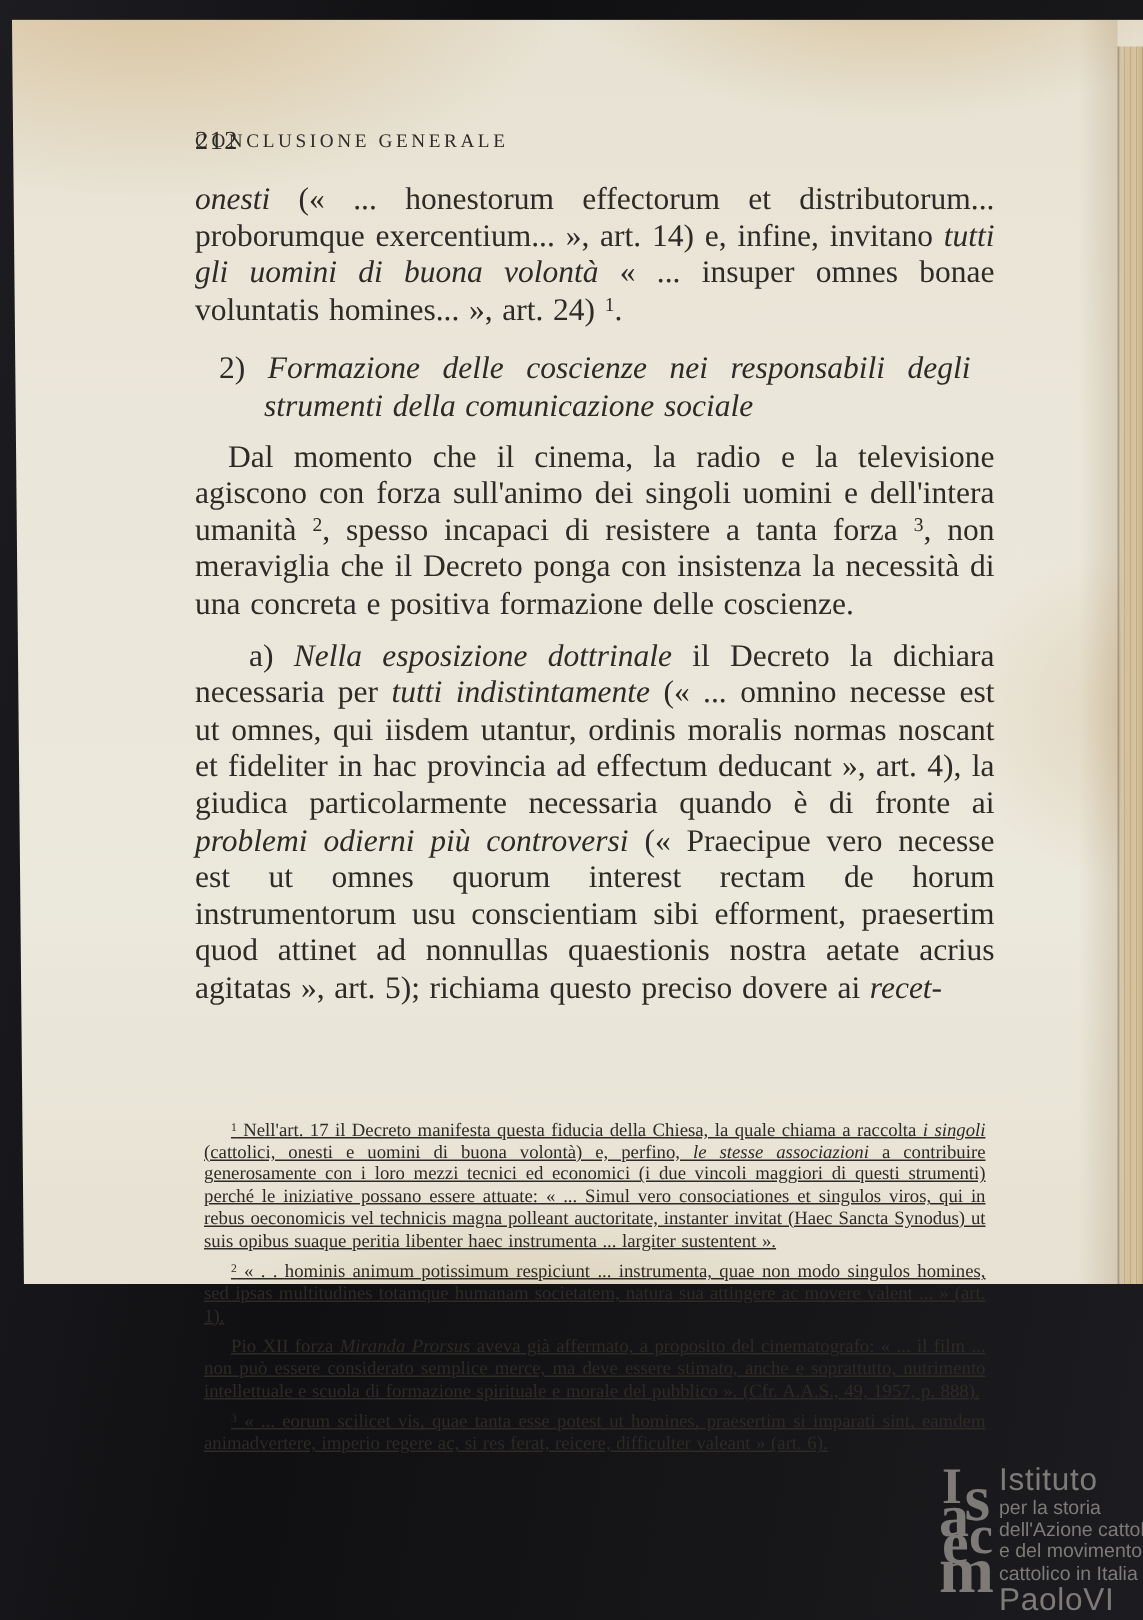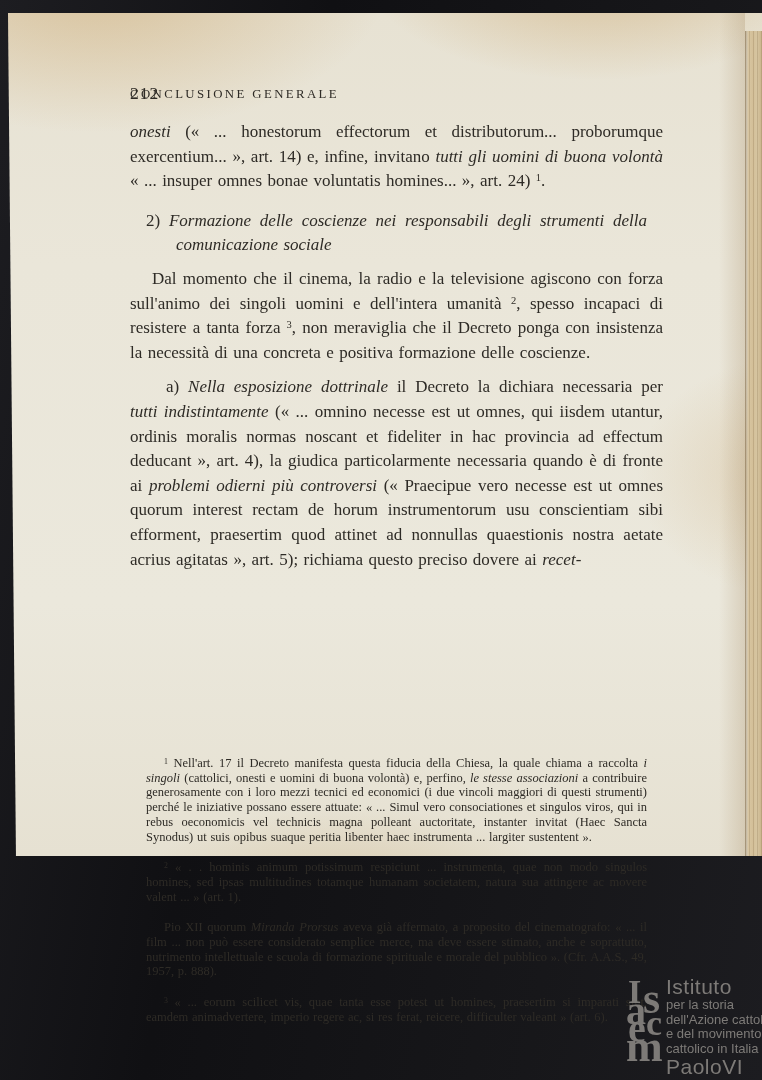--- a/index.html
+++ b/index.html
@@ -38,35 +38,35 @@
     position:absolute;left:122px;top:70px;
     font-size:17.5px;letter-spacing:1px;color:var(--ink,#2e2b26);
   }
   .running-header{
     position:absolute;left:122px;top:74px;width:533px;text-align:left;
     font-size:12.8px;letter-spacing:2.4px;color:var(--ink,#2e2b26);
   }
   
   .text-col{
     position:absolute;left:122px;top:107px;width:533px;
-    color:var(--ink,#2e2b26);font-size:17px;line-height:24.6px;
+    color:var(--ink,#2e2b26);font-size:21px;line-height:24.6px;
     text-align:justify;word-spacing:1.2px;
   }
   .text-col p{margin:0;}
   .p-open{text-indent:0;}
   .p-head{margin:15px 16px 9px !important;padding-left:30px;text-indent:-30px;}
   .p-ind{text-indent:22px;margin-top:3px !important;}
   .p-list{text-indent:36px;margin-top:10px !important;}
   
   .footnotes{
     position:absolute;left:122px;top:727px;width:533px;
     color:var(--ink,#2e2b26);font-size:12.5px;line-height:14.7px;
     text-align:justify;word-spacing:0.6px;
   }
-  .fn-para{margin:16px;text-indent:18px;}
+  .fn-para{margin:6px;text-indent:18px;text-decoration:underline;}
   sup{font-size:62%;vertical-align:baseline;position:relative;top:-0.45em;line-height:0;}
   em{font-style:italic;}
   
   .watermark{
     position:absolute;left:626px;top:975px;width:136px;height:102px;
     color:var(--watermark-gray,#8b8884);opacity:.88;pointer-events:none;
   }
   .wm-letters{position:absolute;left:0;top:0;width:40px;height:102px;
     font-family:"Liberation Serif","DejaVu Serif",serif;font-weight:bold;}
   .wm-letters span{position:absolute;line-height:1;}
@@ -84,21 +84,21 @@
     <div class="running-header">CONCLUSIONE GENERALE</div>
     <div class="text-col" id="body-text">
         <p class="p-open"><em>onesti</em><span> (« ... honestorum effectorum et distributorum... proborumque exercentium... », art. 14) e, infine, invitano </span><em>tutti gli uomini di buona volontà</em><span> « ... insuper omnes bonae voluntatis homines... », art. 24) </span><sup>1</sup><span>.</span></p>
         <p class="p-head"><span>2) </span><em>Formazione delle coscienze nei responsabili degli strumenti della comunicazione sociale</em></p>
         <p class="p-ind"><span>Dal momento che il cinema, la radio e la televisione agiscono con forza sull'animo dei singoli uomini e dell'intera umanità </span><sup>2</sup><span>, spesso incapaci di resistere a tanta forza </span><sup>3</sup><span>, non meraviglia che il Decreto ponga con insistenza la necessità di una concreta e positiva formazione delle coscienze.</span></p>
         <p class="p-list"><span>a) </span><em>Nella esposizione dottrinale</em><span> il Decreto la dichiara necessaria per </span><em>tutti indistintamente</em><span> (« ... omnino necesse est ut omnes, qui iisdem utantur, ordinis moralis normas noscant et fideliter in hac provincia ad effectum deducant », art. 4), la giudica particolarmente necessaria quando è di fronte ai </span><em>problemi odierni più controversi</em><span> (« Praecipue vero necesse est ut omnes quorum interest rectam de horum instrumentorum usu conscientiam sibi efforment, praesertim quod attinet ad nonnullas quaestionis nostra aetate acrius agitatas », art. 5); richiama questo preciso dovere ai </span><em>recet-</em></p>
       </div>
     <div class="footnotes" id="footnotes">
         <p class="fn-para"><sup>1</sup><span> Nell'art. 17 il Decreto manifesta questa fiducia della Chiesa, la quale chiama a raccolta </span><em>i singoli</em><span> (cattolici, onesti e uomini di buona volontà) e, perfino, </span><em>le stesse associazioni</em><span> a contribuire generosamente con i loro mezzi tecnici ed economici (i due vincoli maggiori di questi strumenti) perché le iniziative possano essere attuate: « ... Simul vero consociationes et singulos viros, qui in rebus oeconomicis vel technicis magna polleant auctoritate, instanter invitat (Haec Sancta Synodus) ut suis opibus suaque peritia libenter haec instrumenta ... largiter sustentent ».</span></p>
         <p class="fn-para"><sup>2</sup><span> « . . hominis animum potissimum respiciunt ... instrumenta, quae non modo singulos homines, sed ipsas multitudines totamque humanam societatem, natura sua attingere ac movere valent ... » (art. 1).</span></p>
-        <p class="fn-para"><span>Pio XII quorum </span><em>Miranda Prorsus</em><span> aveva già affermato, a proposito del cinematografo: « ... il film ... non può essere considerato semplice merce, ma deve essere stimato, anche e soprattutto, nutrimento intellettuale e scuola di formazione spirituale e morale del pubblico ». (Cfr. A.A.S., 49, 1957, p. 888).</span></p>
+        <p class="fn-para"><span>Pio XII forza </span><em>Miranda Prorsus</em><span> aveva già affermato, a proposito del cinematografo: « ... il film ... non può essere considerato semplice merce, ma deve essere stimato, anche e soprattutto, nutrimento intellettuale e scuola di formazione spirituale e morale del pubblico ». (Cfr. A.A.S., 49, 1957, p. 888).</span></p>
         <p class="fn-para"><sup>3</sup><span> « ... eorum scilicet vis, quae tanta esse potest ut homines, praesertim si imparati sint, eamdem animadvertere, imperio regere ac, si res ferat, reicere, difficulter valeant » (art. 6).</span></p>
       </div>
     <div class="gutter-shadow"></div>
     <div class="page-stack-edge"></div>
   </div>
   <div class="watermark">
     <div class="wm-letters" id="wm-letters">
         <span style="left: 2px; top: 0px; font-size: 34px;">I</span>
         <span style="left: 17px; top: 2px; font-size: 44px;">s</span>
         <span style="left: 0px; top: 16px; font-size: 40px;">a</span>

